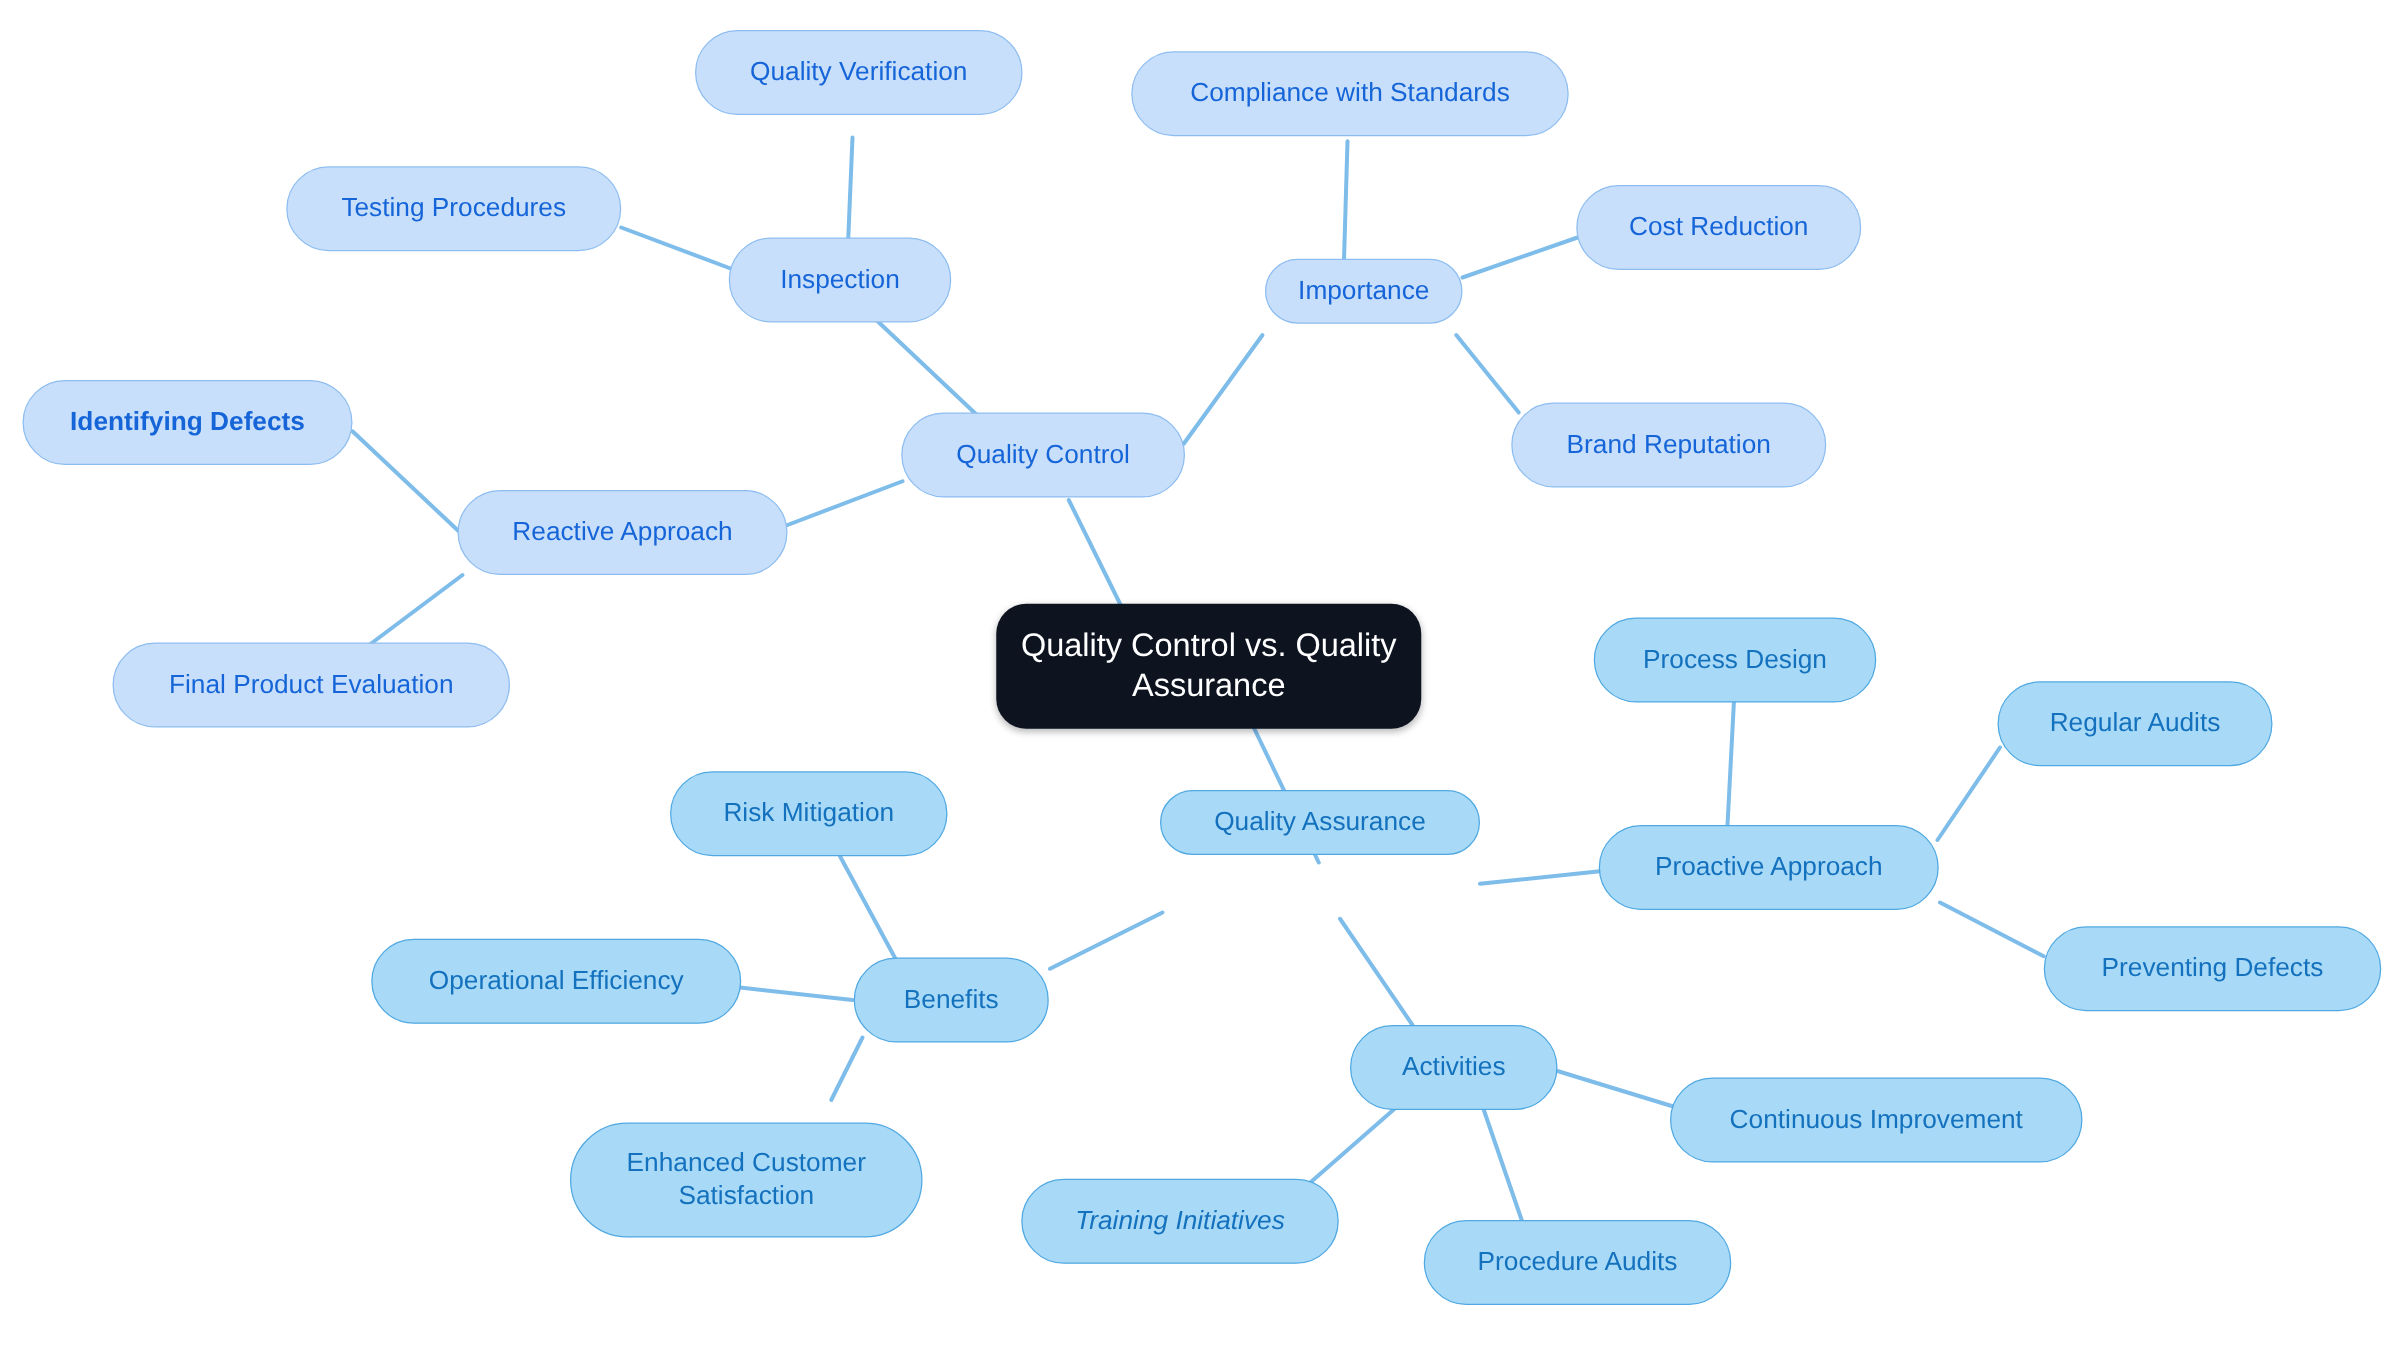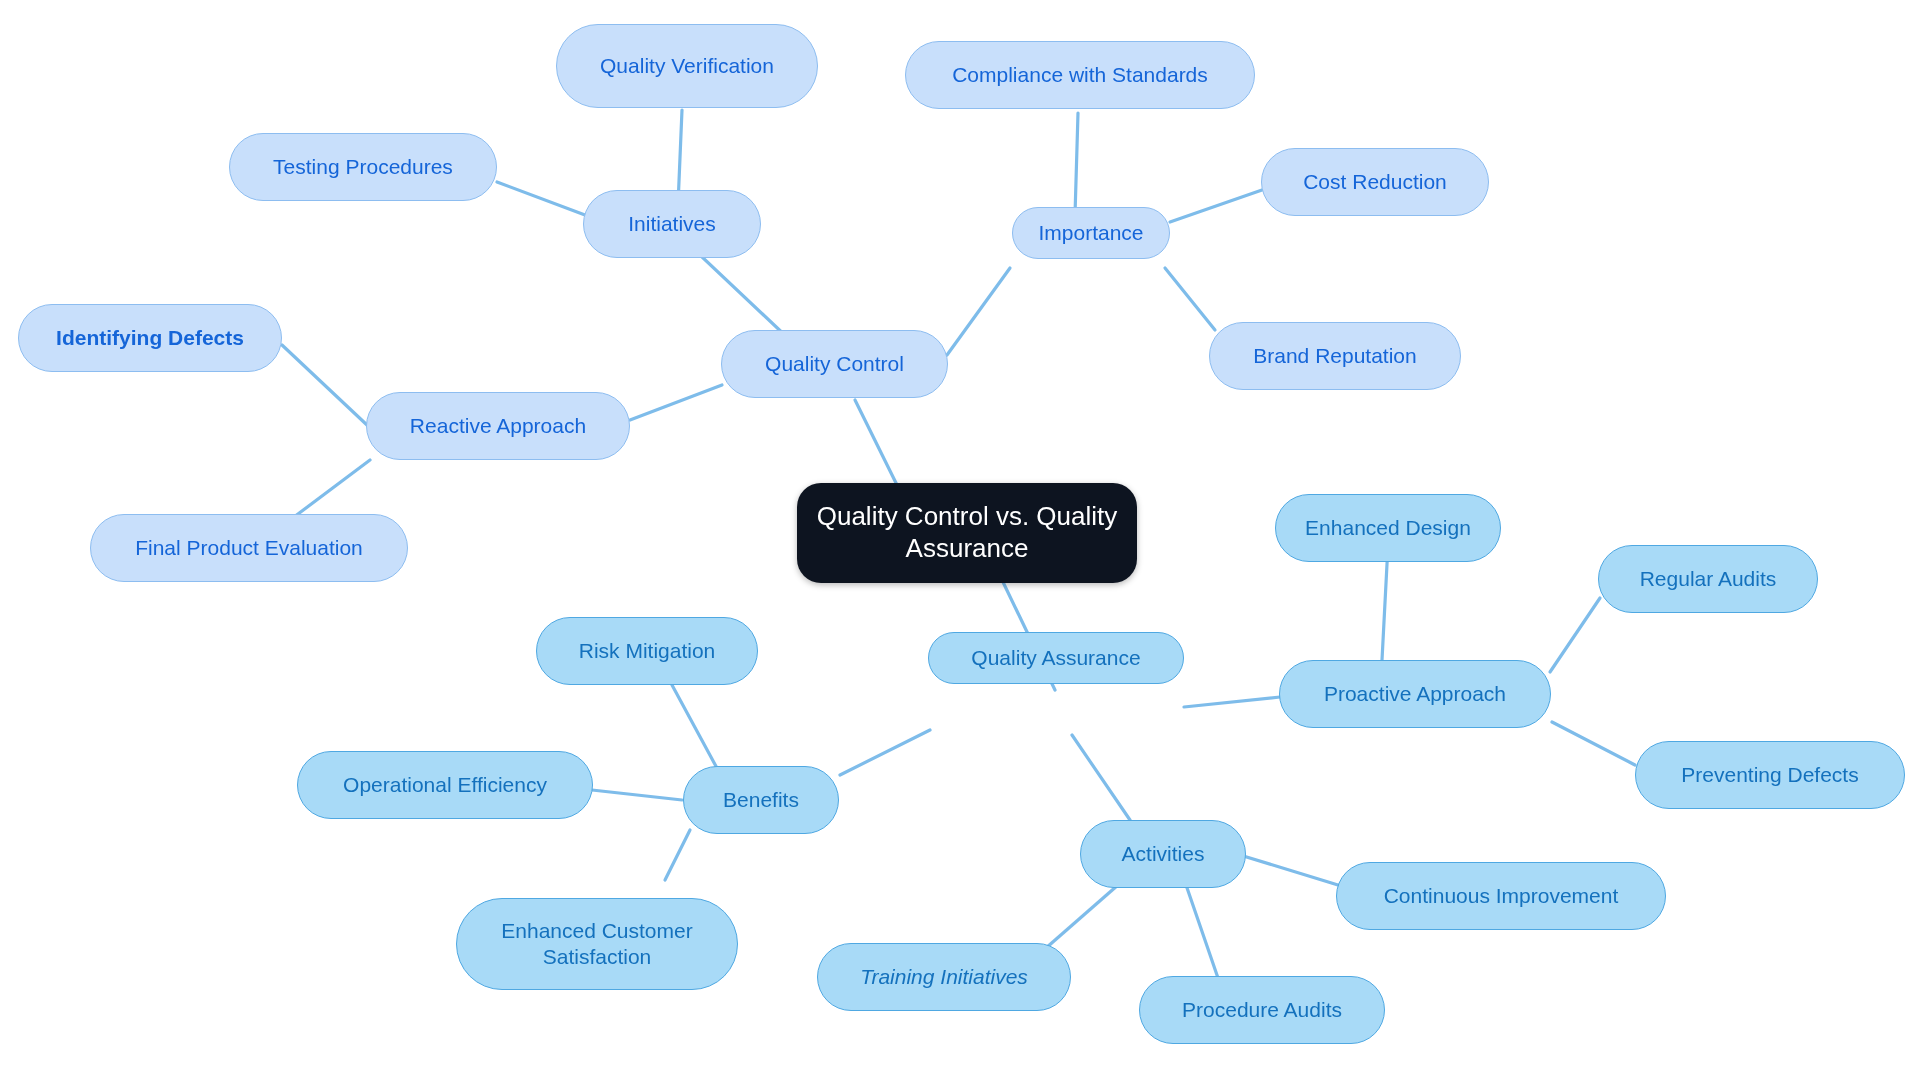--- a/index.html
+++ b/index.html
@@ -56,24 +56,24 @@
 
   <div class="node root" style="left:797px;top:483px;width:340px;height:100px;">
     <span class="lbl">Quality Control vs. Quality Assurance</span>
   </div>
 
   <div class="node qc" style="left:721px;top:330px;width:227px;height:68px;">
     <span class="lbl">Quality Control</span>
   </div>
 
   <div class="node qc" style="left:583px;top:190px;width:178px;height:68px;">
-    <span class="lbl">Initiatives</span>
+    <span class="lbl">Inspection</span>
   </div>
 
-  <div class="node qc" style="left:556px;top:24px;width:262px;height:84px;">
+  <div class="node qc" style="left:556px;top:24px;width:262px;height:68px;">
     <span class="lbl">Quality Verification</span>
   </div>
 
   <div class="node qc" style="left:229px;top:133px;width:268px;height:68px;">
     <span class="lbl">Testing Procedures</span>
   </div>
 
   <div class="node qc" style="left:1012px;top:207px;width:158px;height:52px;">
     <span class="lbl">Importance</span>
   </div>
@@ -104,21 +104,21 @@
 
   <div class="node qa" style="left:928px;top:632px;width:256px;height:52px;">
     <span class="lbl">Quality Assurance</span>
   </div>
 
   <div class="node qa" style="left:1279px;top:660px;width:272px;height:68px;">
     <span class="lbl">Proactive Approach</span>
   </div>
 
   <div class="node qa" style="left:1275px;top:494px;width:226px;height:68px;">
-    <span class="lbl">Enhanced Design</span>
+    <span class="lbl">Process Design</span>
   </div>
 
   <div class="node qa" style="left:1598px;top:545px;width:220px;height:68px;">
     <span class="lbl">Regular Audits</span>
   </div>
 
   <div class="node qa" style="left:1635px;top:741px;width:270px;height:68px;">
     <span class="lbl">Preventing Defects</span>
   </div>
 

